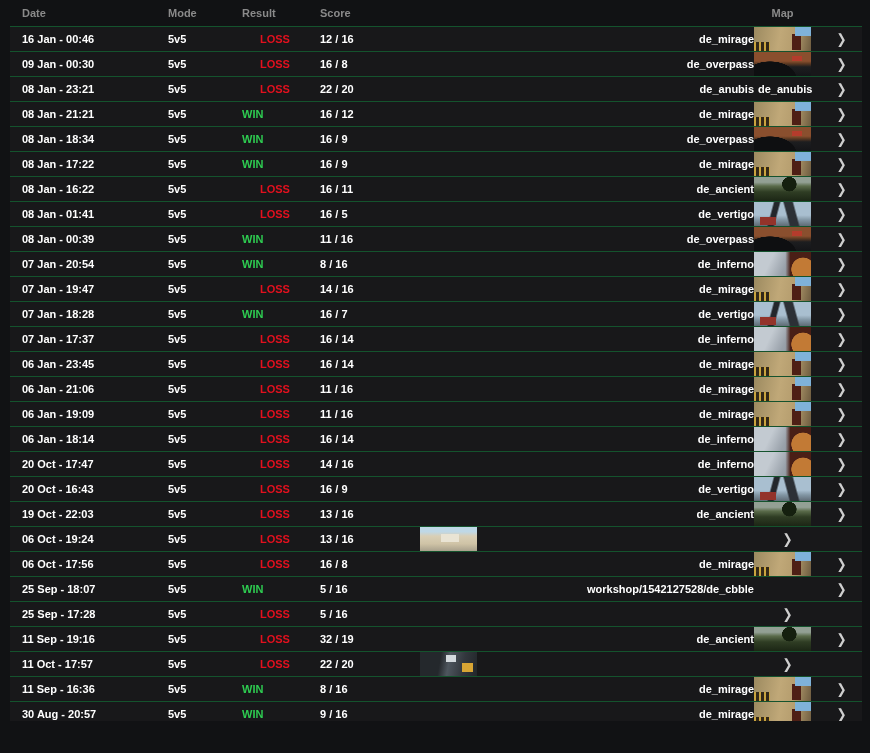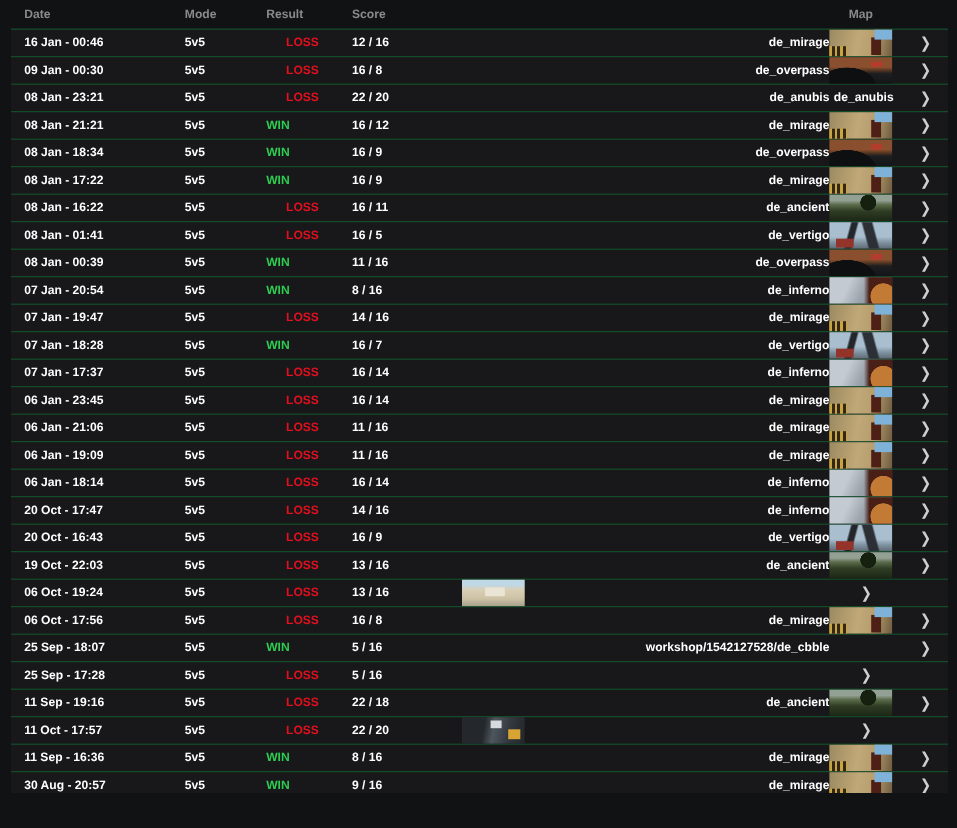--- a/index.html
+++ b/index.html
@@ -394,21 +394,21 @@
     <div class="thumb"></div>
     <div class="chev-cell">
       <span class="chev">❯</span>
     </div>
   </div>
 
   <div class="row">
     <div>11 Sep - 19:16</div>
     <div>5v5</div>
     <div class="loss">LOSS</div>
-    <div>22 / 18</div>
+    <div>32 / 19</div>
     <div class="cell-map">de_ancient</div>
     <div class="thumb t-ancient"></div>
     <div class="chev-cell">
       <span class="chev">❯</span>
     </div>
   </div>
 
   <div class="row">
     <div>11 Oct - 17:57</div>
     <div>5v5</div>

